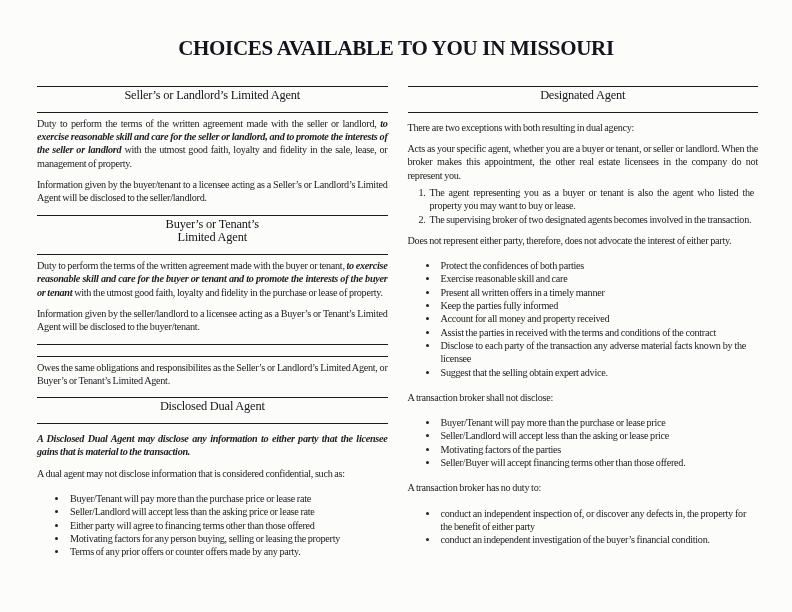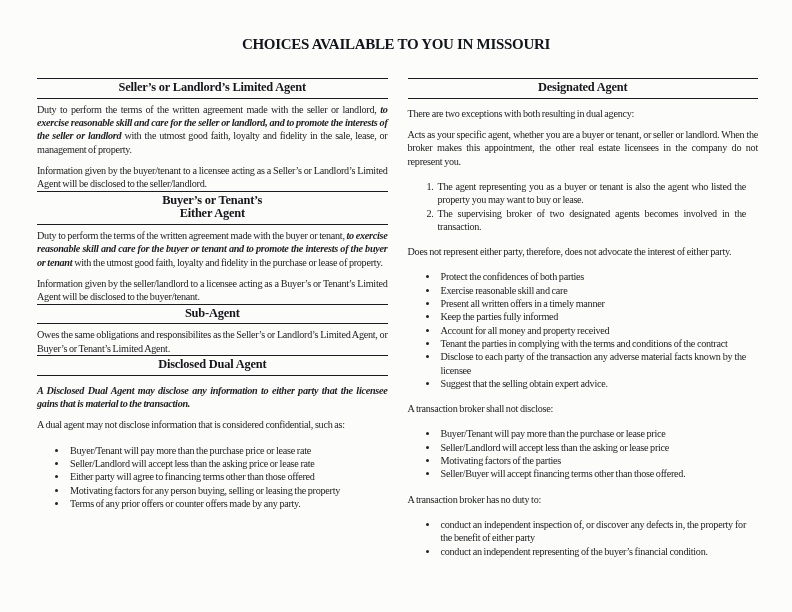--- a/index.html
+++ b/index.html
@@ -9,60 +9,60 @@
     font-family:"Liberation Serif","DejaVu Serif",serif;
   }
   .page {
     position:relative; width:792px; height:612px;
     box-sizing:border-box; overflow:hidden;
     color:#1e1e22;
   }
   .doc-title {
     margin:0; padding:36px 0 0 0;
     text-align:center;
-    font-size:15px; font-weight:700;
+    font-size:21px; font-weight:700;
     letter-spacing:-0.3px;
     color:#14141c;
   }
   .columns {
     display:flex; gap:20px;
     padding:0 34px 0 37px;
     margin-top:25px;
     align-items:flex-start;
   }
   .col {
     flex:1; min-width:0;
     font-size:10.2px; line-height:13.3px;
     letter-spacing:-0.28px; word-spacing:-0.4px;
     text-align:justify;
     color:#222226;
   }
   .sec-head {
     border-top:1.5px solid #1a1a20;
     border-bottom:1.6px solid #1a1a20;
-    padding:2px 2px 3px 2px;
+    padding:2px 2px 9px 2px;
     text-align:center;
-    font-weight:700;
+    font-weight:400;
     font-size:12.4px; line-height:13.8px;
     letter-spacing:-0.2px; word-spacing:0;
     color:#16161c;
   }
-  .mt-sec  { }
+  .mt-sec  { margin-top:10px; }
   p { margin:0; }
   .after-head { margin-top:4px; }
   .blank-gap  { margin-top:8px; }
   .bi { font-weight:700; font-style:italic; }
   p.bi-para { font-weight:700; font-style:italic; }
   ul.bullets {
     margin:12px; padding:0 0 0 19px;
     list-style:disc;
   }
   ul.bullets li { padding-left:2px; }
   ol.numbered {
-    margin:12px; padding:0 0 0 16px;
+    margin:4px; padding:0 0 0 16px;
     list-style:decimal;
   }
   ol.numbered li { padding-left:2px; }
 </style>
 </head>
 <body>
 
 <div class="page">
 
   <h1 class="doc-title">CHOICES AVAILABLE TO YOU IN MISSOURI</h1>
@@ -75,29 +75,28 @@
         <div class="sec-head">
           <div>Seller’s or Landlord’s Limited Agent</div>
         </div>
         <p class="after-head"><span>Duty to perform the terms of the written agreement made with the seller or landlord, </span><span class="bi">to exercise reasonable skill and care for the seller or landlord, and to promote the interests of the seller or landlord</span><span> with the utmost good faith, loyalty and fidelity in the sale, lease, or management of property.</span></p>
         <p class="blank-gap">Information given by the buyer/tenant to a licensee acting as a Seller’s or Landlord’s Limited Agent will be disclosed to the seller/landlord.</p>
       </section>
 
       <section>
         <div class="sec-head mt-sec">
           <div>Buyer’s or Tenant’s</div>
-          <div>Either Agent</div>
+          <div>Limited Agent</div>
         </div>
         <p class="after-head"><span>Duty to perform the terms of the written agreement made with the buyer or tenant, </span><span class="bi">to exercise reasonable skill and care for the buyer or tenant and to promote the interests of the buyer or tenant</span><span> with the utmost good faith, loyalty and fidelity in the purchase or lease of property.</span></p>
         <p class="blank-gap">Information given by the seller/landlord to a licensee acting as a Buyer’s or Tenant’s Limited Agent will be disclosed to the buyer/tenant.</p>
       </section>
 
       <section>
         <div class="sec-head mt-sec">
-          <div>Sub-Agent</div>
         </div>
         <p class="after-head">Owes the same obligations and responsibilites as the Seller’s or Landlord’s Limited Agent, or Buyer’s or Tenant’s Limited Agent.</p>
       </section>
 
       <section>
         <div class="sec-head mt-sec">
           <div>Disclosed Dual Agent</div>
         </div>
         <p class="blank-gap bi-para">A Disclosed Dual Agent may disclose any information to either party that the licensee gains that is material to the transaction.</p>
         <p class="blank-gap">A dual agent may not disclose information that is considered confidential, such as:</p>
@@ -127,34 +126,34 @@
       </section>
 
       <section>
         <p class="blank-gap">Does not represent either party, therefore, does not advocate the interest of either party.</p>
         <ul class="bullets">
             <li>Protect the confidences of both parties</li>
             <li>Exercise reasonable skill and care</li>
             <li>Present all written offers in a timely manner</li>
             <li>Keep the parties fully informed</li>
             <li>Account for all money and property received</li>
-            <li>Tenant the parties in complying with the terms and conditions of the contract</li>
+            <li>Assist the parties in received with the terms and conditions of the contract</li>
             <li>Disclose to each party of the transaction any adverse material facts known by the licensee</li>
             <li>Suggest that the selling obtain expert advice.</li>
           </ul>
         <p class="blank-gap">A transaction broker shall not disclose:</p>
         <ul class="bullets">
             <li>Buyer/Tenant will pay more than the purchase or lease price</li>
             <li>Seller/Landlord will accept less than the asking or lease price</li>
             <li>Motivating factors of the parties</li>
             <li>Seller/Buyer will accept financing terms other than those offered.</li>
           </ul>
         <p class="blank-gap">A transaction broker has no duty to:</p>
         <ul class="bullets">
             <li>conduct an independent inspection of, or discover any defects in, the property for the benefit of either party</li>
-            <li>conduct an independent representing of the buyer’s financial condition.</li>
+            <li>conduct an independent investigation of the buyer’s financial condition.</li>
           </ul>
       </section>
 
     </div>
 
   </div>
 </div>
 
 </body></html>

